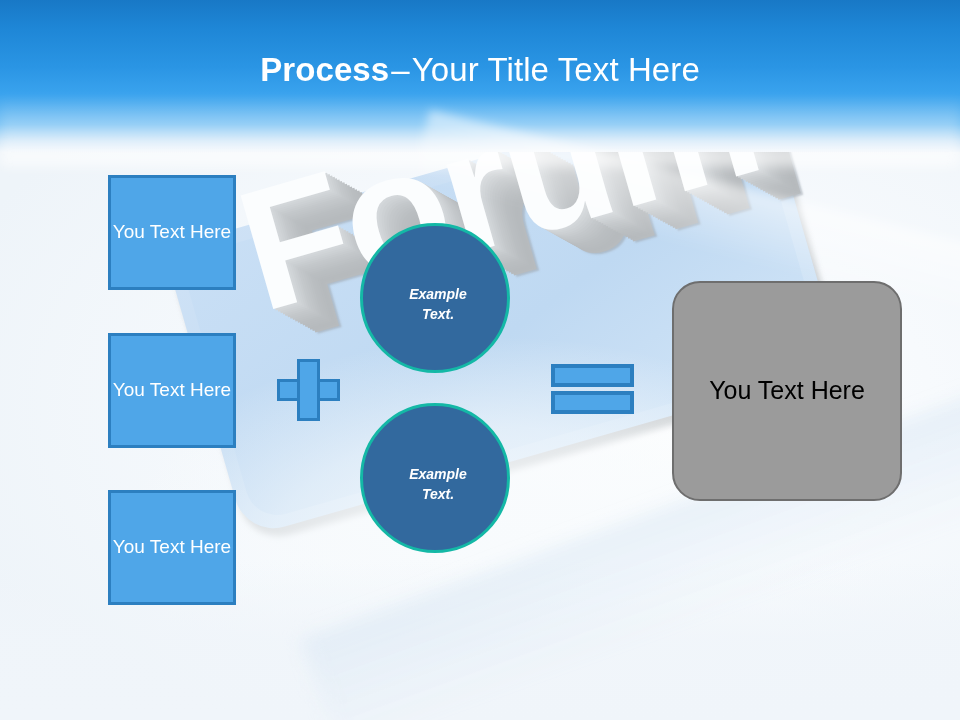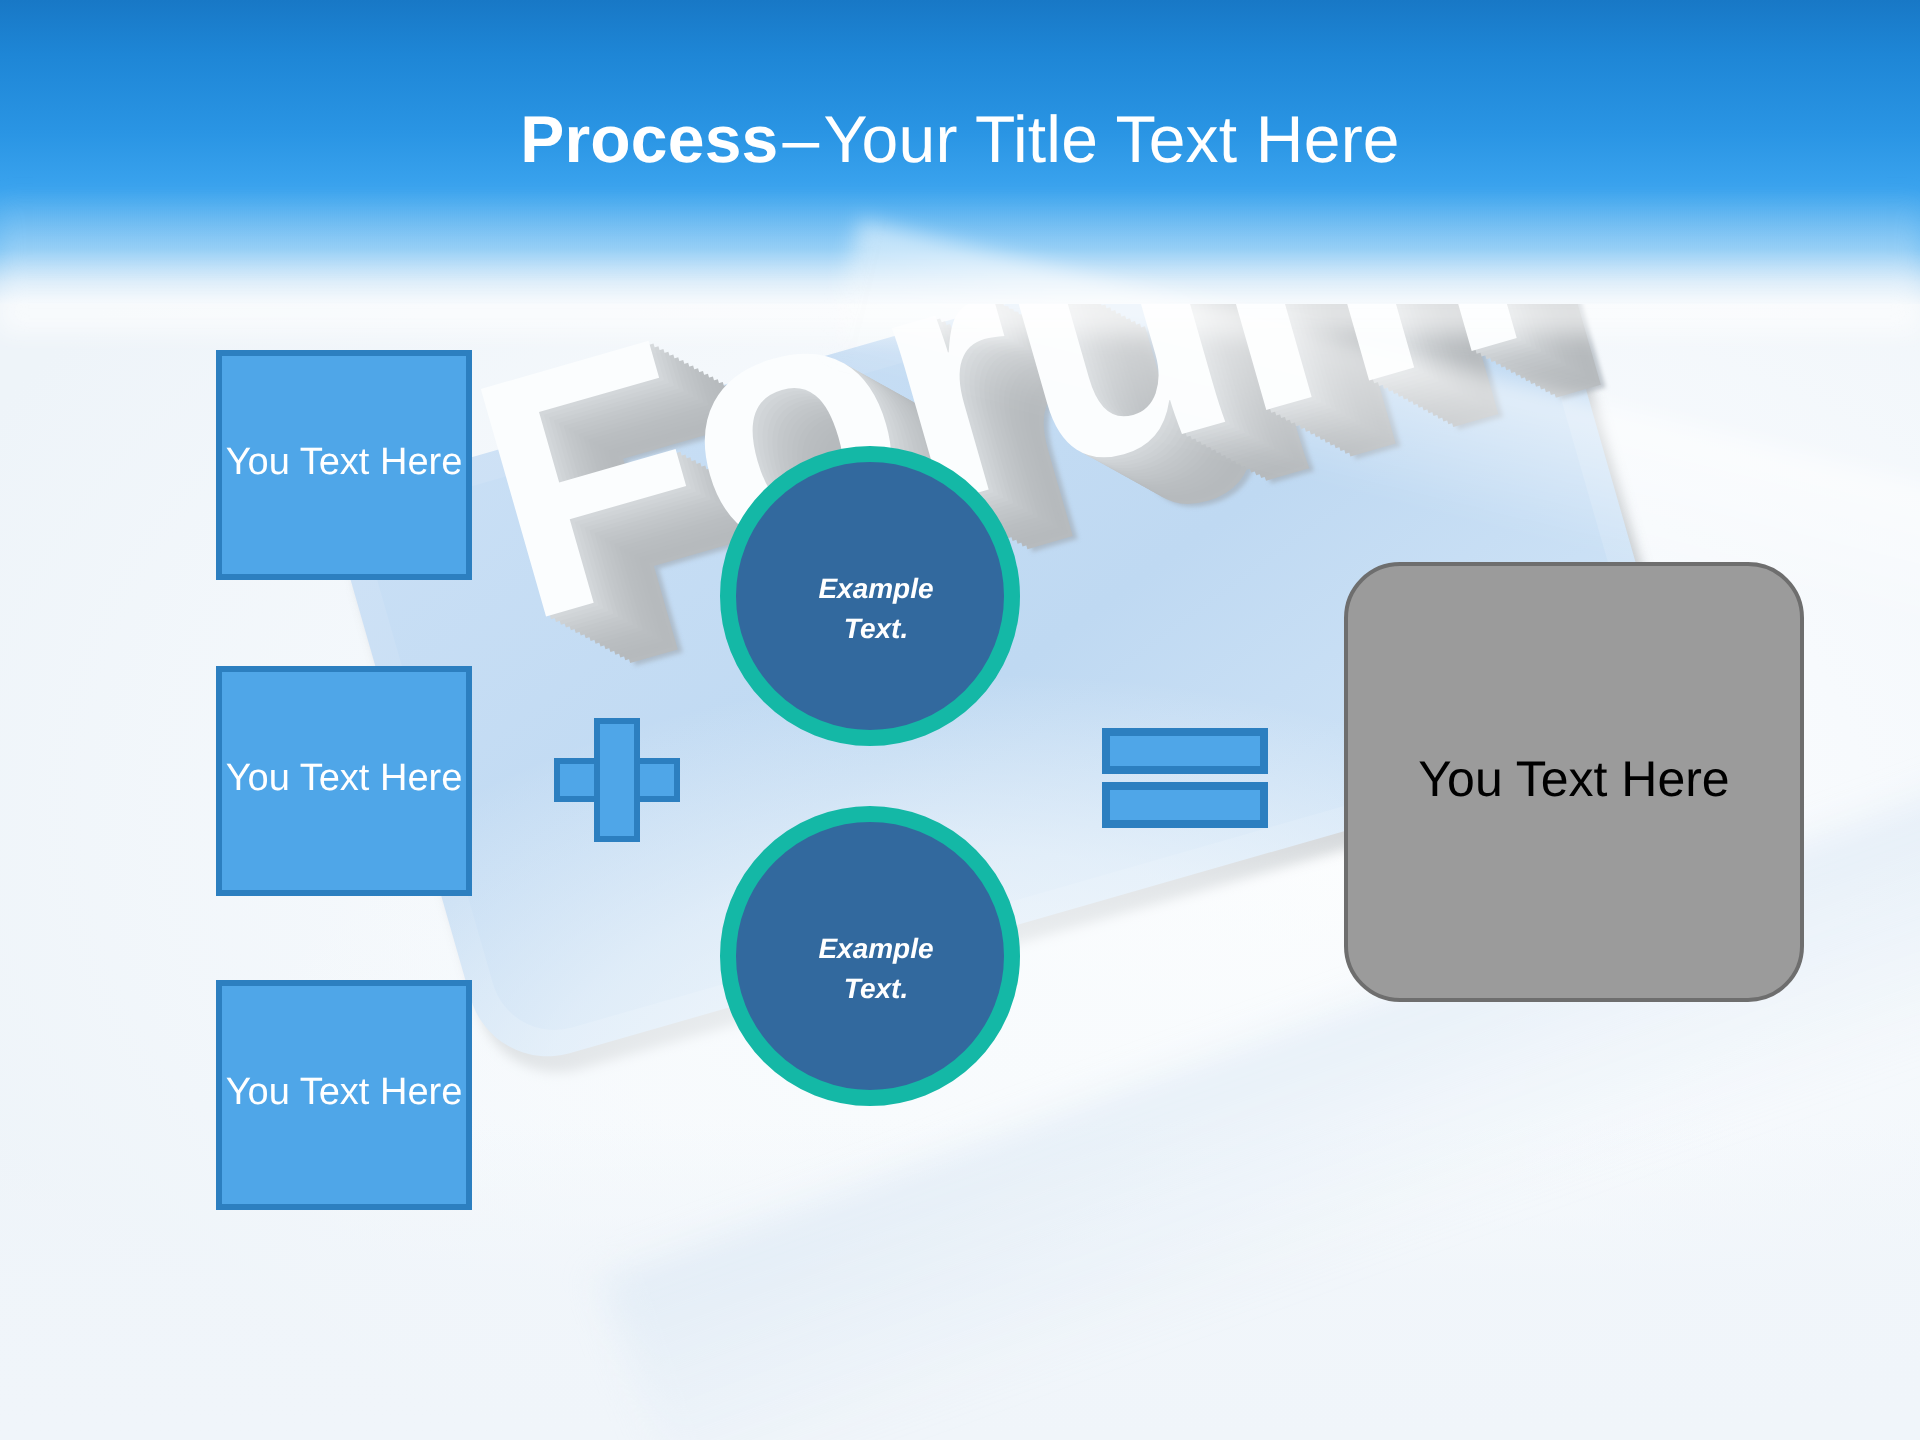--- a/index.html
+++ b/index.html
@@ -191,21 +191,21 @@
     background: #4FA6E8;
   }
 
   
   .circle {
     position: absolute;
     width: 150px;
     height: 150px;
     border-radius: 50%;
     background: #32699E;
-    border: 8px solid #14b8a6;
+    border: 3px solid #14b8a6;
     box-sizing: border-box;
     display: flex;
     align-items: center;
     justify-content: center;
     text-align: center;
     color: #FFFFFF;
     font-size: 14px;
     font-weight: 700;
     font-style: italic;
     line-height: 1.45;

